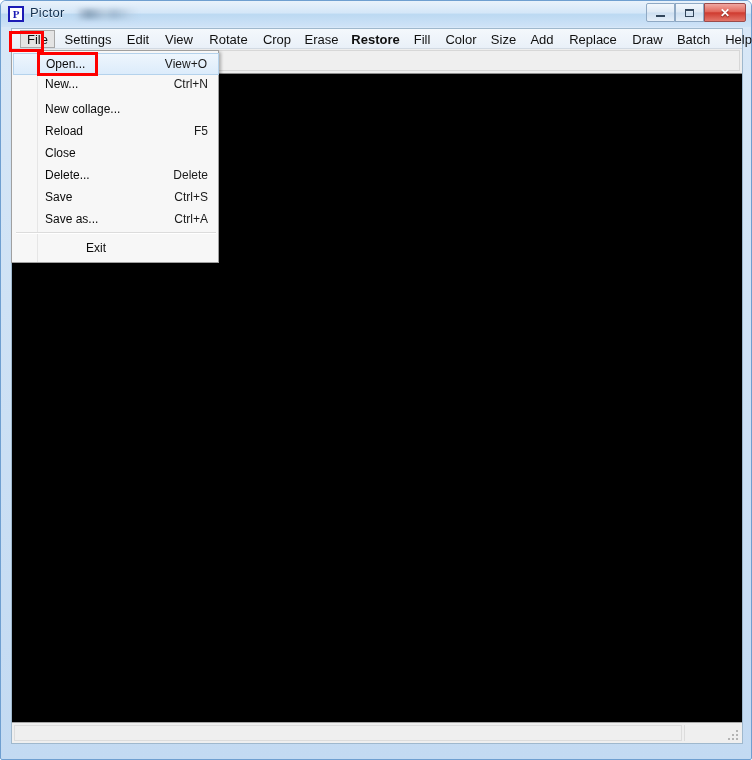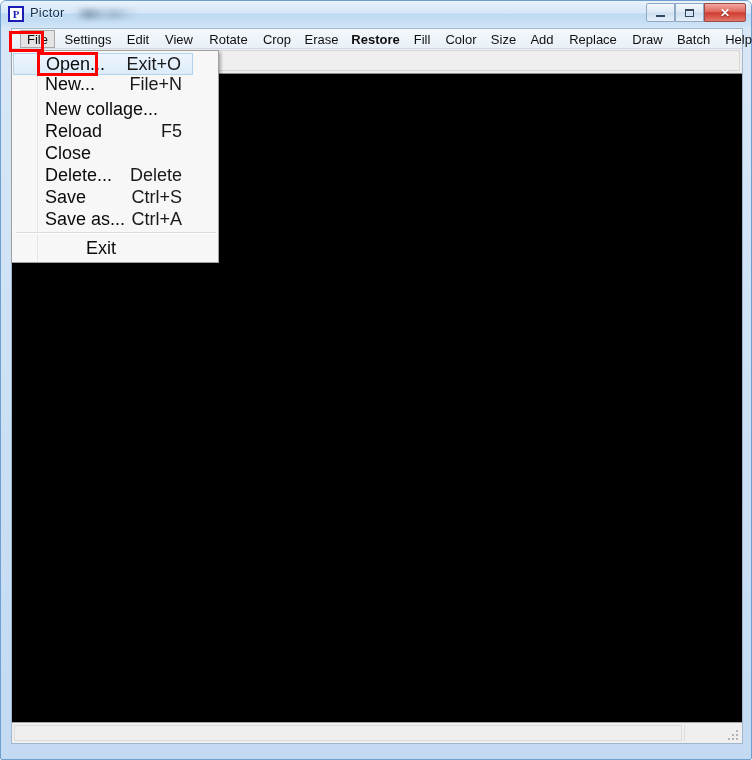--- a/index.html
+++ b/index.html
@@ -145,23 +145,23 @@
     border:1px solid #a0a0a0;
     box-sizing:border-box;
     box-shadow:2px 2px 3px rgba(0,0,0,.28);
     z-index:40;
   }
   #dropdown-gutter{
     position:absolute;left:0;top:0;width:26px;height:100%;
     background:#f7f7f7;border-right:1px solid #e6e6e6;box-sizing:border-box;
   }
   .dd-item{
-    position:absolute;left:1px;width:180px;height:22px;
+    position:absolute;left:1px;width:206px;height:22px;
     display:flex;align-items:center;
-    font-size:18px;color:#0b0b0b;
+    font-size:12px;color:#0b0b0b;
     box-sizing:border-box;cursor:default;
   }
   .dd-item.selected{
     background:linear-gradient(to bottom,#eef6fd 0%,#dcecfb 100%);
     border:1px solid #b4d2ec;
   }
   .dd-label{position:absolute;left:32px;}
   .dd-accel{position:absolute;right:11px;color:#1a1a1a;}
   .dd-sep{
     position:absolute;left:4px;width:200px;height:1px;
@@ -275,25 +275,25 @@
         </g>
       </svg>
     </div>
   </div>
 
   <div id="dropdown">
     <div id="dropdown-gutter"></div>
   <div class="dd-sep" style="top: 181px;"></div>
       <div class="dd-item selected" style="top: 2px;">
         <span class="dd-label">Open...</span>
-        <span class="dd-accel">Exit+O</span>
+        <span class="dd-accel">View+O</span>
       </div>
       <div class="dd-item" style="top: 22px;">
         <span class="dd-label">New...</span>
-        <span class="dd-accel">File+N</span>
+        <span class="dd-accel">Ctrl+N</span>
       </div>
       <div class="dd-item" style="top: 47px;">
         <span class="dd-label">New collage...</span>
       </div>
       <div class="dd-item" style="top: 69px;">
         <span class="dd-label">Reload</span>
         <span class="dd-accel">F5</span>
       </div>
       <div class="dd-item" style="top: 91px;">
         <span class="dd-label">Close</span>

